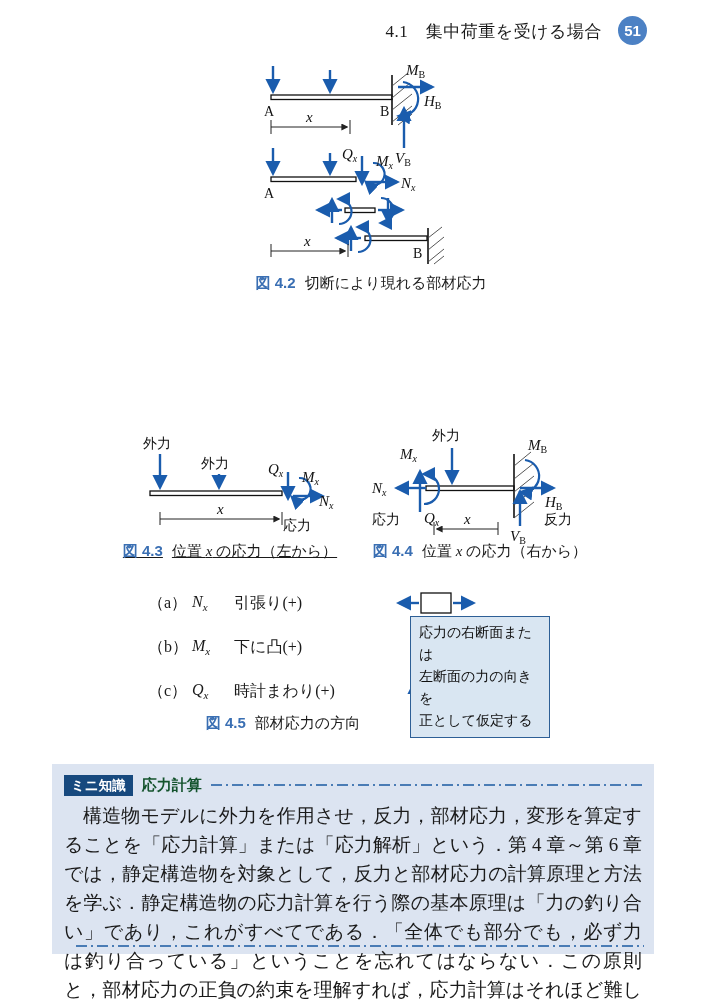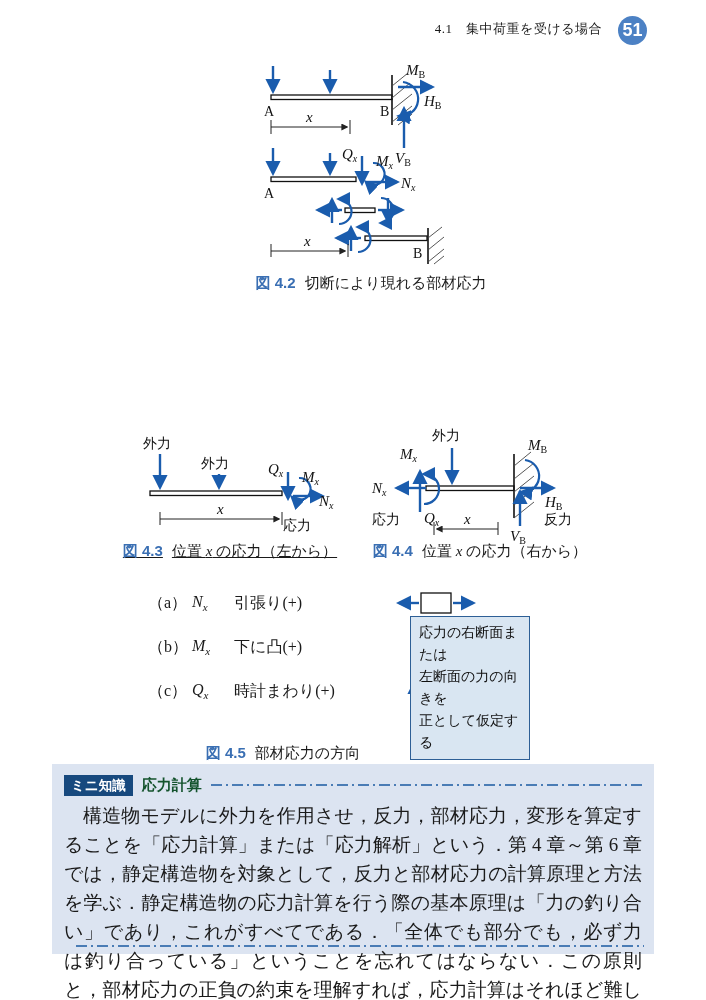--- a/index.html
+++ b/index.html
@@ -1,32 +1,32 @@
 <!DOCTYPE html>
 <html><head>
 <meta charset="utf-8">
 <style>
   html,body{margin:0;padding:0;background:#e8e8e8;}
   .page{position:relative;width:706px;height:1000px;background:#ffffff;margin:0 auto;
         font-family:"Liberation Serif",serif;color:#1a1a1a;overflow:hidden;}
   .abs{position:absolute;}
 
   
-  .header-title{top:20px;right:104px;font-size:13px;letter-spacing:.5px;}
+  .header-title{top:20px;right:104px;font-size:17px;letter-spacing:.5px;}
   .page-badge{top:16px;left:618px;width:29px;height:29px;border-radius:50%;
     background:#4c81c4;color:#fff;font-family:"Liberation Sans",sans-serif;
-    font-size:18px;font-weight:bold;display:flex;align-items:center;justify-content:center;}
+    font-size:15px;font-weight:bold;display:flex;align-items:center;justify-content:center;}
 
   
   .caption{font-size:15px;text-align:center;}
   .figlabel{color:#3a6fb3;font-family:"Liberation Sans",sans-serif;font-weight:600;margin-right:9px;}
   .cap42{top:274px;left:0;width:706px;margin-left:18px;}
   .cap43{top:542px;left:95px;width:270px;text-decoration:underline;}
   .cap44{top:542px;left:355px;width:250px;}
-  .cap45{top:744px;left:0;width:566px;}
+  .cap45{top:714px;left:0;width:566px;}
 
   
   .para{top:310px;left:54px;width:600px;font-size:16px;line-height:30.5px;
         text-align:justify;text-justify:inter-ideograph;}
   .figref{color:#3a6fb3;font-family:"Liberation Sans",sans-serif;font-size:15.5px;}
 
   
   .jp{font-family:"Liberation Serif",serif;font-size:14px;fill:#111;}
   .m{font-family:"Liberation Serif",serif;font-style:italic;font-size:15px;fill:#111;}
   .rm{font-family:"Liberation Serif",serif;font-size:14px;fill:#111;}
@@ -39,21 +39,21 @@
   .hatch{stroke:#444;stroke-width:.9;fill:none;}
   .dim{stroke:#222;stroke-width:1;fill:none;}
 
   
   .f45rows{top:588px;left:148px;display:flex;flex-direction:column;}
   .f45row{display:flex;align-items:center;height:30px;margin-bottom:14px;font-size:16px;}
   .f45idx{width:44px;}
   .f45sym{width:42px;font-style:italic;}
   .f45sym sub{font-style:italic;font-size:11px;}
   .f45desc{width:156px;}
-  .notebox{top:616px;left:410px;width:120px;box-sizing:border-box;background:#d9e6f2;
+  .notebox{top:616px;left:410px;width:140px;box-sizing:border-box;background:#d9e6f2;
     border:1.5px solid #2d5f96;padding:5px 8px;font-size:14px;line-height:22px;color:#111;}
 
   
   .minibox{top:764px;left:52px;width:602px;height:190px;background:#dce4f1;box-sizing:border-box;
     padding:9px 12px 0 12px;}
   .mb-head{display:flex;align-items:center;gap:9px;height:24px;}
   .mb-badge{background:#17497e;color:#fff;font-family:"Liberation Sans",sans-serif;
     font-size:13.5px;font-weight:bold;padding:2px 7px;line-height:17px;}
   .mb-title{font-family:"Liberation Sans",sans-serif;font-weight:bold;font-size:15px;color:#14532d;}
   .dashdot{flex:1;height:2px;background:repeating-linear-gradient(90deg,

